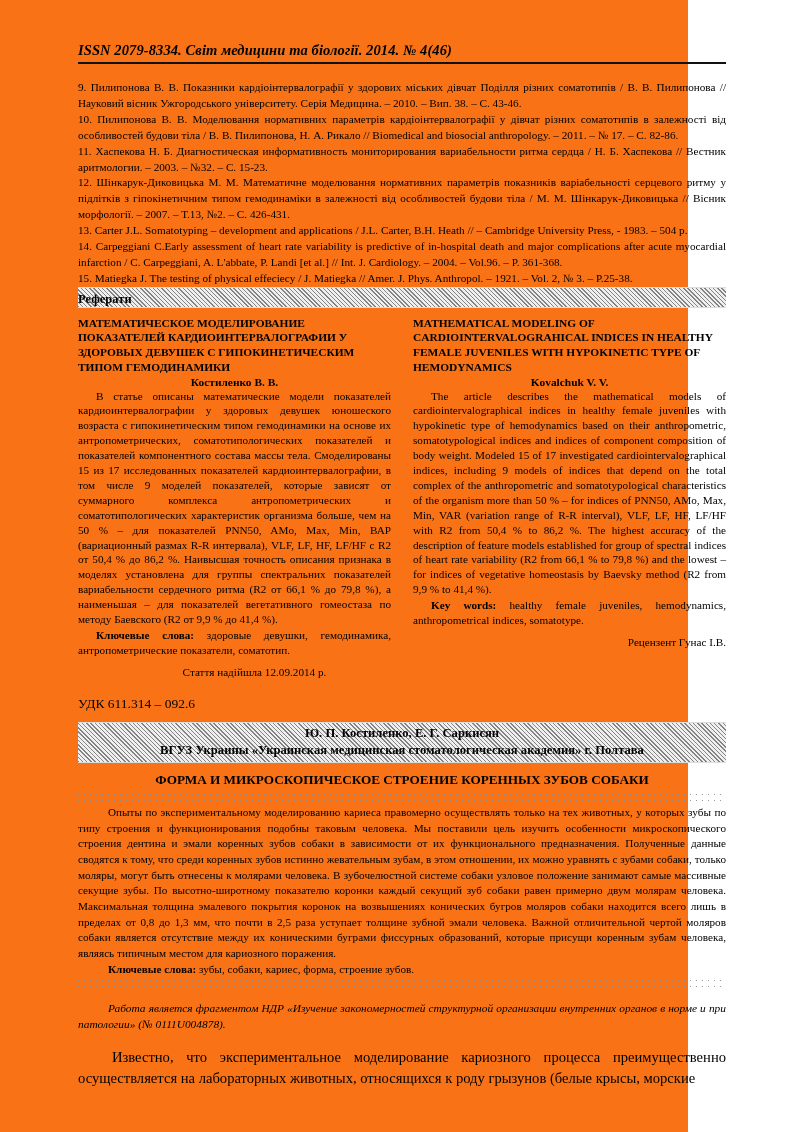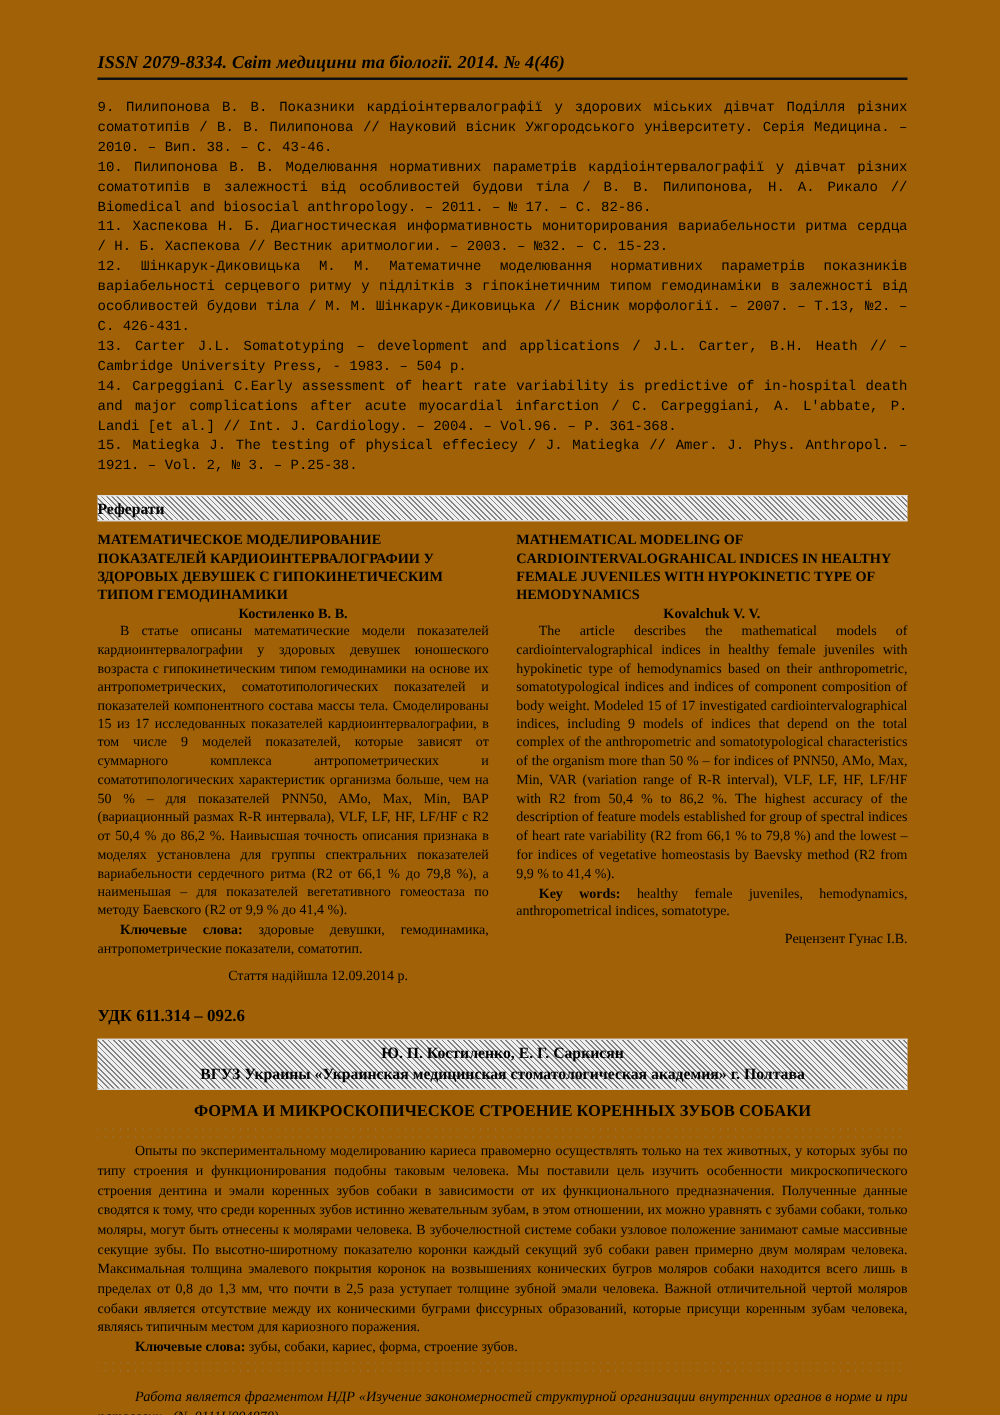--- a/index.html
+++ b/index.html
@@ -11,23 +11,23 @@
     width: 800px;
     height: 1132px;
     font-family: "Liberation Serif", "DejaVu Serif", serif;
     color: #000000;
     position: relative;
     overflow: hidden;
   }
   .page {
     position: absolute;
     left: 0; top: 0;
-    width: 800px;
+    width: 688px;
     height: 1132px;
-    background: #a16207;
+    background: #f97316;
   }
   .content {
     position: absolute;
     left: 78px;
     top: 42px;
     width: 648px;
   }
 
   
   .runhead {
@@ -40,22 +40,20 @@
   .runhead-rule {
     border-bottom: 2.2px solid #111;
     margin-bottom: 16px;
   }
 
   
   .reflist {
     font-size: 11.2px;
     line-height: 1.42;
     text-align: justify;
-    margin-bottom: 14px;
-    font-family: Liberation Mono, monospace;
   }
   .reflist .ref {
     text-indent: 0;
     margin: 0;
   }
 
   
   .band {
     background-color: #efefef;
     background-image: repeating-linear-gradient(
@@ -119,21 +117,21 @@
   .abs-keywords b { font-weight: bold; }
   .abs-foot {
     font-size: 11.2px;
     text-align: right;
     margin-top: 8px;
   }
   .abs-foot.center-ish { text-align: center; padding-left: 40px; }
 
   
   .udk {
-    font-weight: bold;
+    font-weight: normal;
     font-size: 13.5px;
     margin-top: 18px;
     margin-bottom: 10px;
   }
   .band-authors {
     padding: 2px 0 3px 0;
     text-align: center;
     margin-bottom: 9px;
   }
   .band-authors .au-names {

